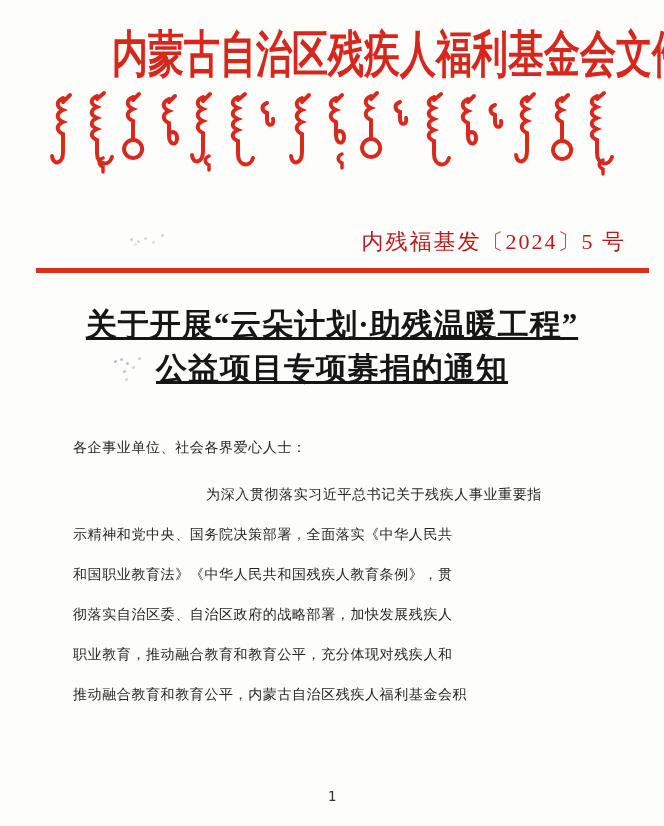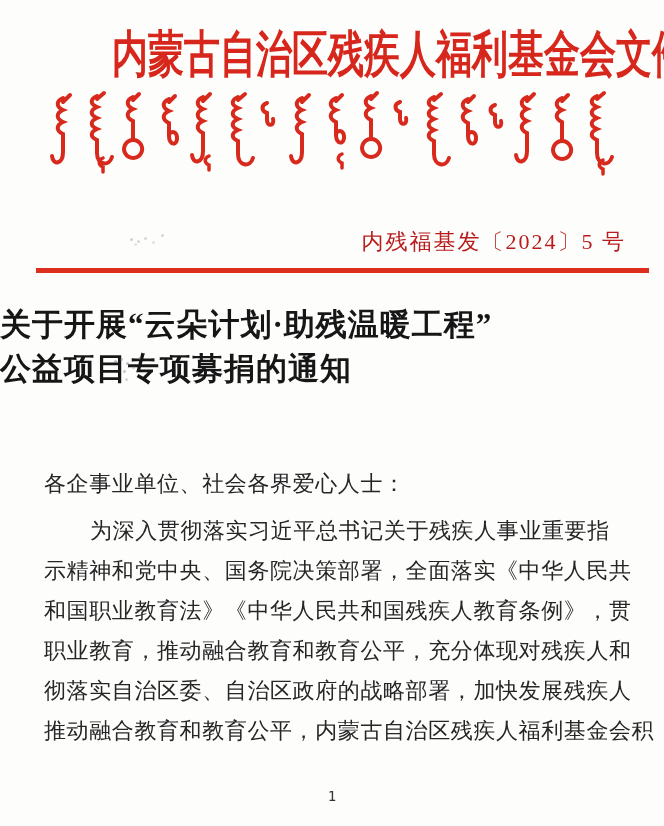--- a/index.html
+++ b/index.html
@@ -38,29 +38,29 @@
     font-size:22px;letter-spacing:2px;color:#b91c1c;
   }
   
   .red-rule{
     position:absolute;top:268px;left:36px;right:15px;
     height:5px;background:#dc2e1e;
   }
   
   .doc-title{
     position:absolute;top:303px;left:0;width:100%;
-    font-weight:bold;
+    text-align:center;font-weight:bold;
     font-size:31px;line-height:44px;
-    color:#161616;letter-spacing:1px;
+    color:#161616;letter-spacing:1px;text-decoration:underline;
   }
   
   .body-block{
-    position:absolute;top:428px;left:44px;width:556px;
-    font-size:22px;line-height:40px;
-    letter-spacing:0.6px;color:#262626;margin-top:36px;
+    position:absolute;top:428px;left:73px;width:556px;
+    font-size:14px;line-height:40px;
+    letter-spacing:0.6px;color:#262626;
   }
   .salutation{margin:0 0 7px 0;}
   .body-line{white-space:nowrap;}
   .body-line.indent{padding-left:46px;text-align:center;}
   
   .page-number{
     position:absolute;bottom:22px;left:0;width:100%;
     text-align:center;font-size:14px;color:#333;
     font-family:"DejaVu Sans Mono","Liberation Mono",monospace;
   }
@@ -136,22 +136,22 @@
   <div class="doc-title">
     <div>关于开展“云朵计划·助残温暖工程”</div>
     <div>公益项目专项募捐的通知</div>
   </div>
 
   <div class="body-block">
     <div class="salutation">各企事业单位、社会各界爱心人士：</div>
     <div class="body-line indent">为深入贯彻落实习近平总书记关于残疾人事业重要指</div>
     <div class="body-line">示精神和党中央、国务院决策部署，全面落实《中华人民共</div>
     <div class="body-line">和国职业教育法》《中华人民共和国残疾人教育条例》，贯</div>
+    <div class="body-line">彻落实自治区委、自治区政府的战略部署，加快发展残疾人</div>
     <div class="body-line">职业教育，推动融合教育和教育公平，充分体现对残疾人和</div>
-    <div class="body-line">彻落实自治区委、自治区政府的战略部署，加快发展残疾人</div>
     <div class="body-line">推动融合教育和教育公平，内蒙古自治区残疾人福利基金会积</div>
   </div>
 
   <div class="artifact a1"></div>
   <div class="artifact a2"></div>
 
   <div class="page-number">1</div>
 
 </div>
 

